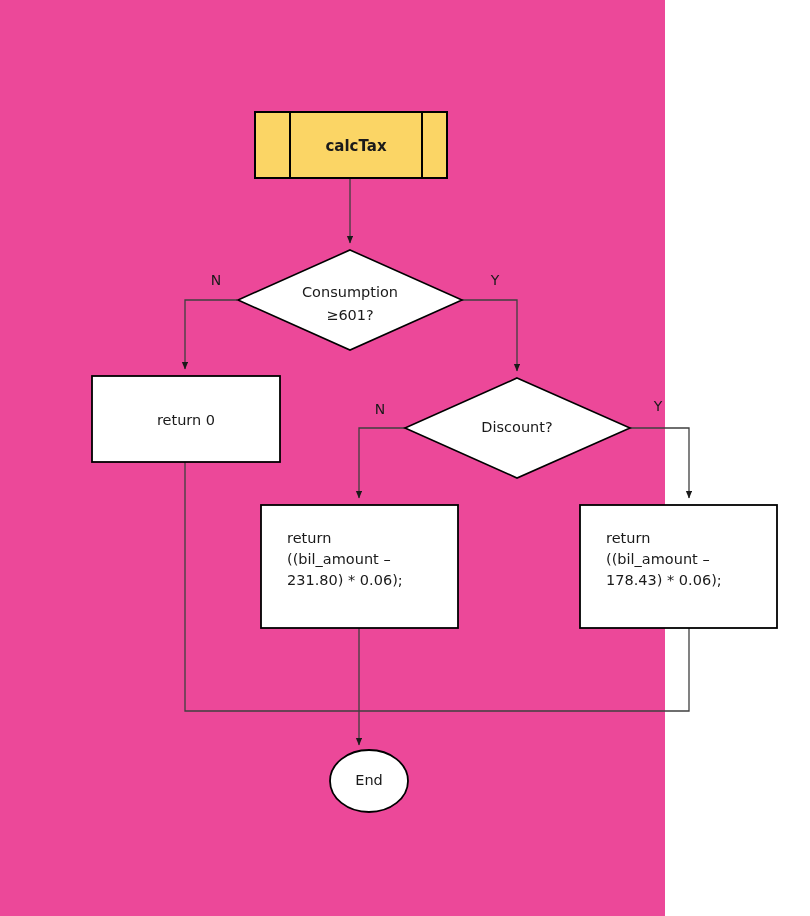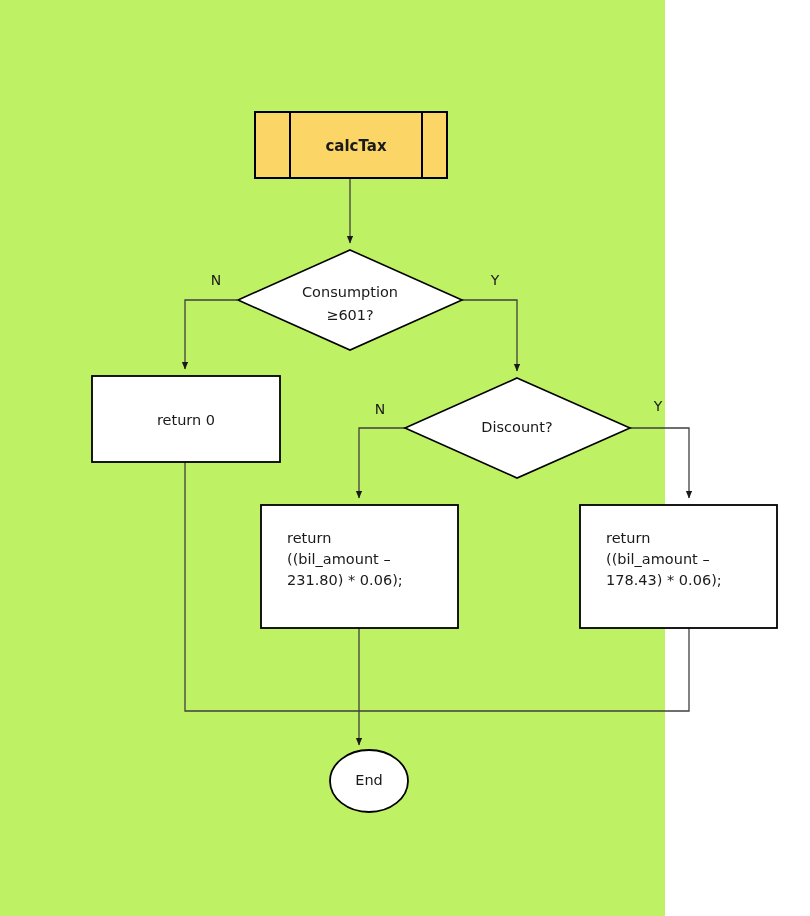--- a/index.html
+++ b/index.html
@@ -11,21 +11,21 @@
   body {
     width: 810px;
     height: 916px;
     font-family: "DejaVu Sans", "Liberation Sans", sans-serif;
     overflow: hidden;
   }
   #canvas {
     position: relative;
     width: 665px;
     height: 916px;
-    background: #bef264;
+    background: #ec4899;
   }
   #flow-svg {
     position: absolute;
     left: 0;
     top: 0;
     width: 810px;
     height: 916px;
     display: block;
   }
   .node-text {

